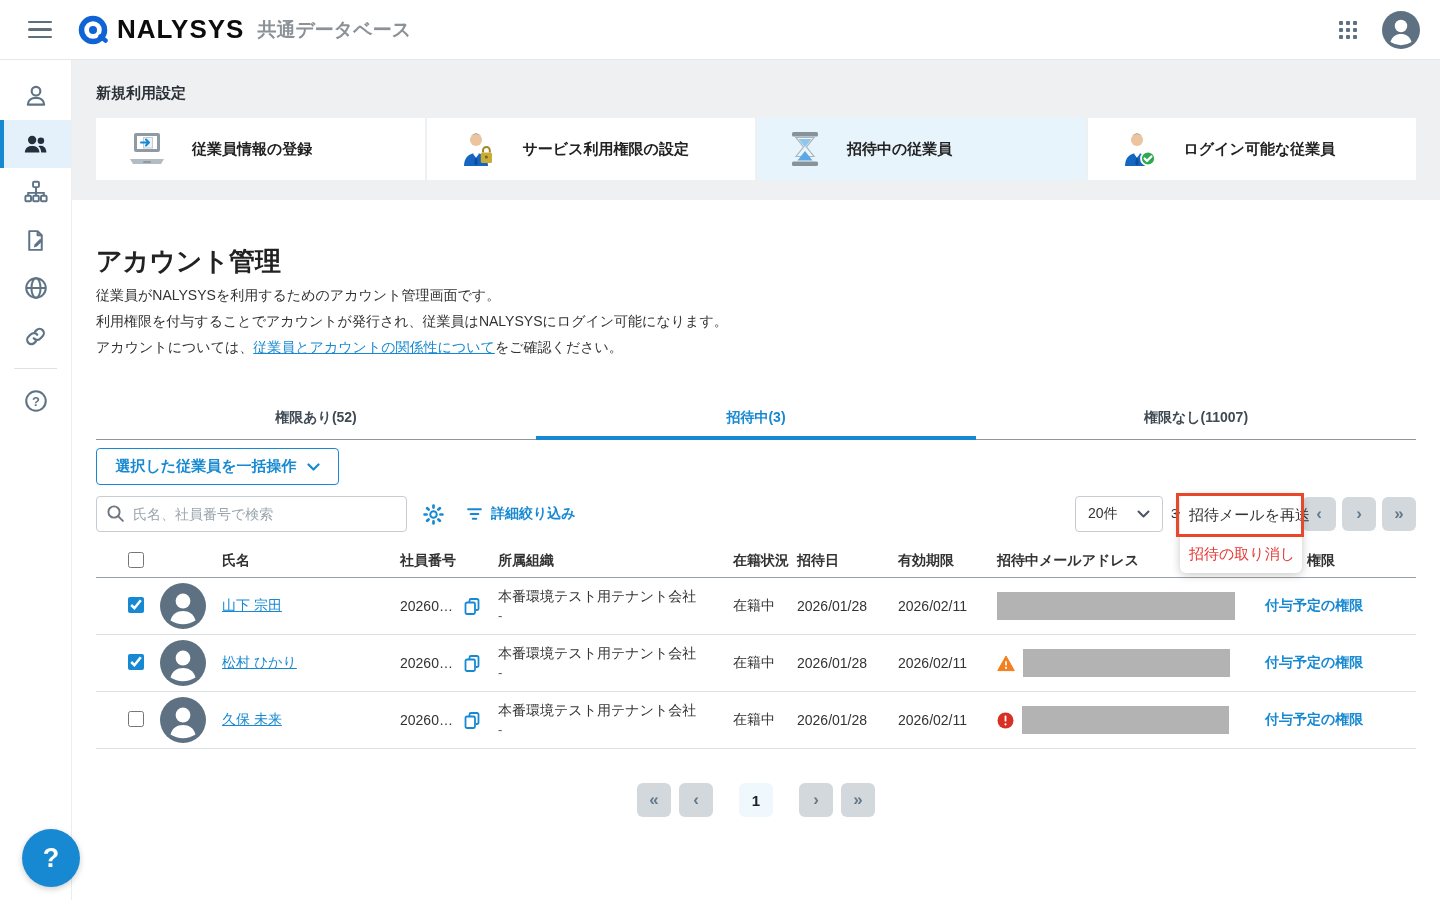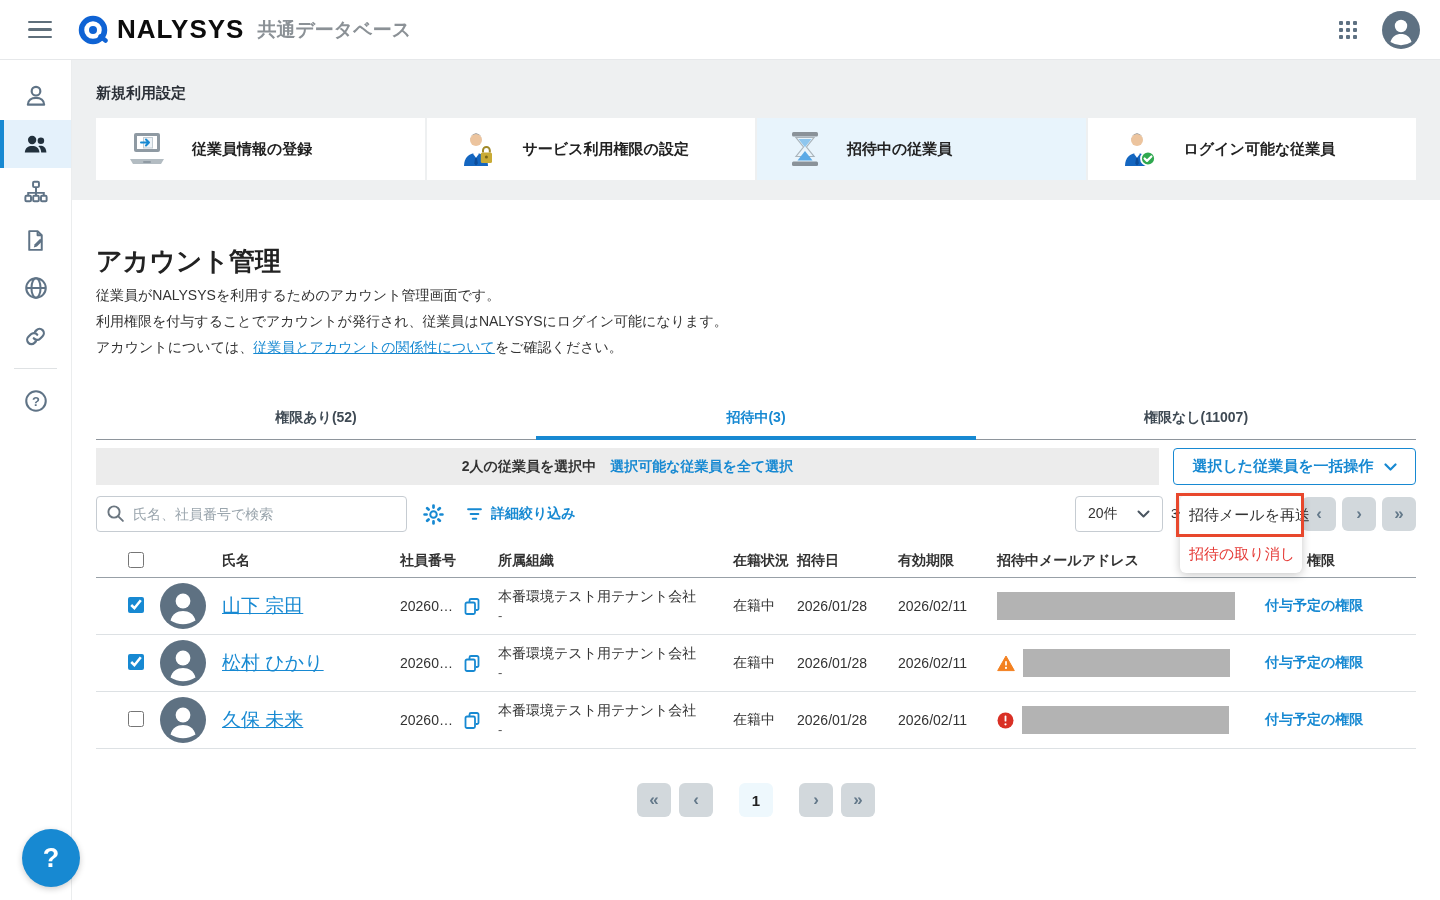--- a/index.html
+++ b/index.html
@@ -72,21 +72,21 @@
 
   
   .table { margin-top:13px; }
   .trow { display:grid; grid-template-columns:64px 62px 178px 98px 235px 64px 101px 99px 258px 161px; align-items:center; }
   .thead { height:33px; border-bottom:1px solid #98a0a7; font-size:14px; font-weight:700; color:#333; }
   .tbody-row { height:57px; border-bottom:1px solid #dde1e4; font-size:14px; }
   .cell-check { padding-left:32px; }
   input[type=checkbox] { width:16px; height:16px; accent-color:#1789d2; cursor:pointer; }
   .perm-head { padding-left:52px; }
   .avatar-sm { width:46px; height:46px; }
-  .name-link { color:#1789d2; text-decoration:underline; font-size:19px; cursor:pointer; }
+  .name-link { color:#1789d2; text-decoration:underline; font-size:14px; cursor:pointer; }
   .empno-cell { display:flex; align-items:center; gap:10px; }
   .org-cell { display:flex; flex-direction:column; justify-content:flex-start; line-height:19px; }
   .org-sub { font-size:13px; color:#555; }
   .email-cell { display:flex; align-items:center; gap:8px; }
   .redact { height:28px; background:#b3b3b3; }
   .redact.full { width:238px; }
   .redact.short { width:207px; }
   .perm-link { padding-left:10px; color:#1789d2; font-weight:700; cursor:pointer; white-space:nowrap; }
 
   .bottom-pg { margin-top:34px; display:flex; justify-content:center; align-items:center; }
@@ -281,24 +281,20 @@
         </div>
       </div>
 
       <div class="tabs">
         <div class="tab">権限あり(52)</div>
         <div class="tab active">招待中(3)</div>
         <div class="tab">権限なし(11007)</div>
       </div>
 
       <div class="selection-row">
-        <div class="selection-bar">
-          <span>2人の従業員を選択中</span>
-          <span class="select-all">選択可能な従業員を全て選択</span>
-        </div>
         <div class="bulk-btn">
           <span>選択した従業員を一括操作</span>
           <span>
             <svg width="13" height="8" viewBox="0 0 13 8" fill="none" stroke="#1789d2" stroke-width="2.2" stroke-linecap="round" stroke-linejoin="round">
                 <path d="M1.5 1.5l5 5 5-5"></path>
               </svg>
           </span>
         </div>
       </div>
 

